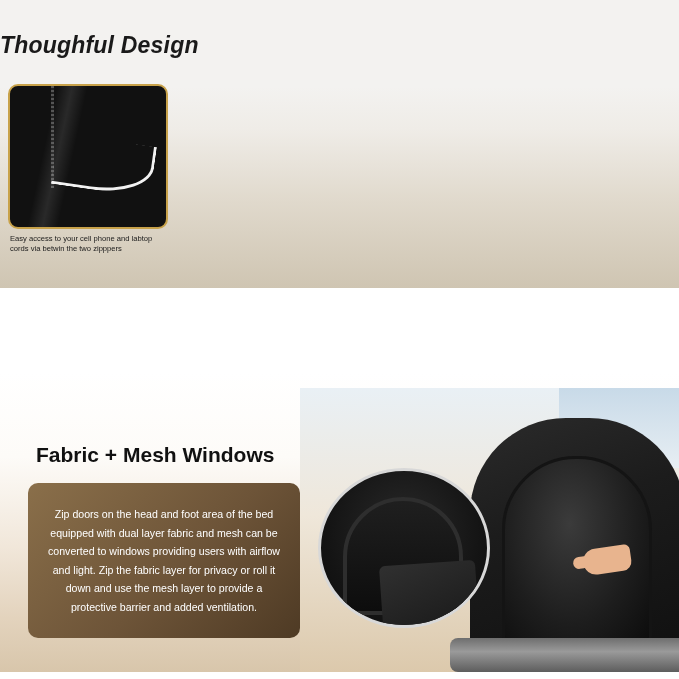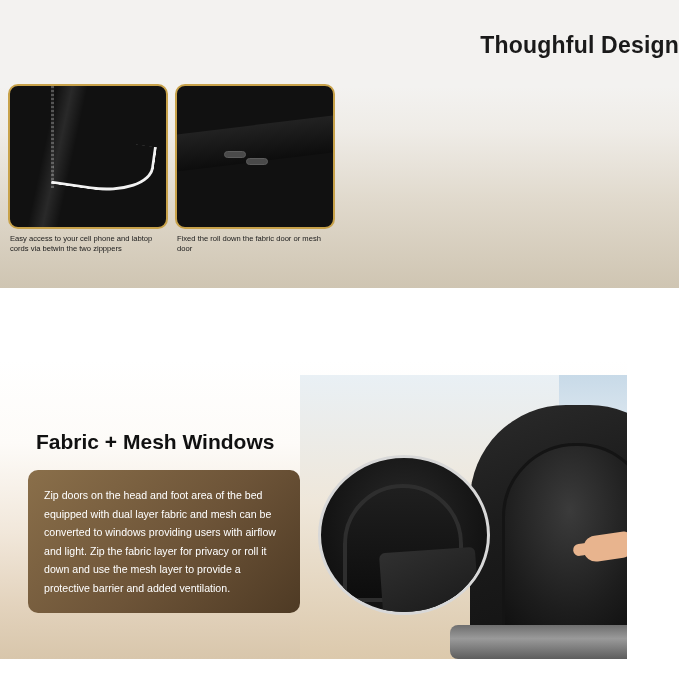--- a/index.html
+++ b/index.html
@@ -13,23 +13,24 @@
   .page { position: relative; width: 679px; height: 679px; }
 
   
   .top-panel {
     position: absolute; left: 0; top: 0; width: 679px; height: 288px;
     background: linear-gradient(to bottom, #f2f1ef 0%, #f4f3f1 38%, #e9e6e1 39%, #d8d2c8 60%, #c6bda e 100%);
     background: linear-gradient(to bottom, #f3f2f0 0%, #f3f2f0 30%, #efece7 45%, #e0d9cc 70%, #cfc5b2 100%);
   }
   .top-title {
     position: absolute; left: 0; top: 32px; width: 679px;
-    text-align: right;
+    text-align: left;
     font-size: 23px; font-weight: bold; color: #1a1a1a;
     letter-spacing: .2px;
+    font-style: italic;
   }
 
   .cards {
     position: absolute; left: 8px; top: 84px; width: 663px; height: 195px;
     display: flex; gap: 7px;
   }
   .card {
     position: relative;
     width: 160px;
     display: flex; flex-direction: column;
@@ -121,30 +122,31 @@
   .card4 .photo { border-color:#c8a24a; }
   .card4 .caption.fits { font-weight:bold; }
 
   
   .white-strip {
     position:absolute; left:0; top:288px; width:679px; height:92px; background:#fff;
   }
 
   
   .bottom-panel {
-    position:absolute; left:0; top:360px; width:627px; height:299px;
+    position:absolute; left:0; top:373px; width:679px; height:299px;
     background: linear-gradient(180deg,#ffffff 0%, #fdfbf8 28%, #f1e7da 58%, #e3d3bd 82%, #d8c6ab 100%);
     overflow:hidden;
+    text-align:center;
   }
   .bottom-title {
     position:absolute; left:36px; top:70px;
     font-size:21px; font-weight:bold; color:#111;
   }
   .desc-box {
-    position:absolute; left:28px; top:110px; width:272px; padding:16px 16px;
+    position:absolute; left:28px; top:110px; width:272px; padding:22px 16px;
     background: linear-gradient(135deg, #8a6f4a 0%, #6d5438 55%, #4e3a24 100%);
     border-radius:10px;
     color:#ffffff; font-size:10.6px; line-height:1.75;
   }
 
   
   .tent-photo {
     position:absolute; left:300px; top:15px; width:379px; height:284px;
     background: linear-gradient(180deg,#e9f0f5 0%, #efe7da 45%, #dcc9ac 100%);
     overflow:hidden;
@@ -208,28 +210,20 @@
     <div class="cards">
 
       <div class="card">
         <div class="photo ph1">
           <div class="zip"></div>
           <div class="cord"></div>
         </div>
         <div class="caption">Easy access to your cell phone and labtop cords via betwin the two zipppers</div>
       </div>
 
-      <div class="card">
-        <div class="photo ph2">
-          <div class="seam"></div>
-          <div class="tog t1"></div>
-          <div class="tog t2"></div>
-        </div>
-        <div class="caption">Fixed the roll down the fabric door or mesh door</div>
-      </div>
 
 
 
     </div>
   </div>
 
   <div class="white-strip"></div>
 
   <div class="bottom-panel">
 

